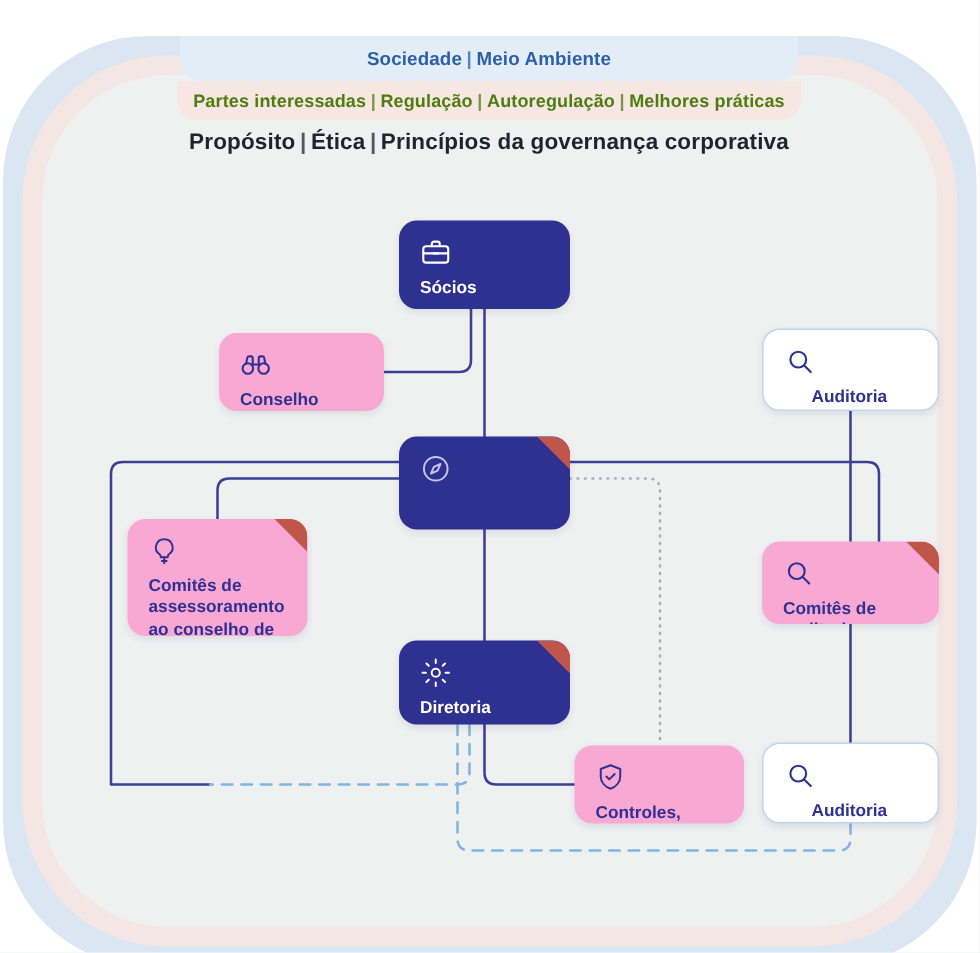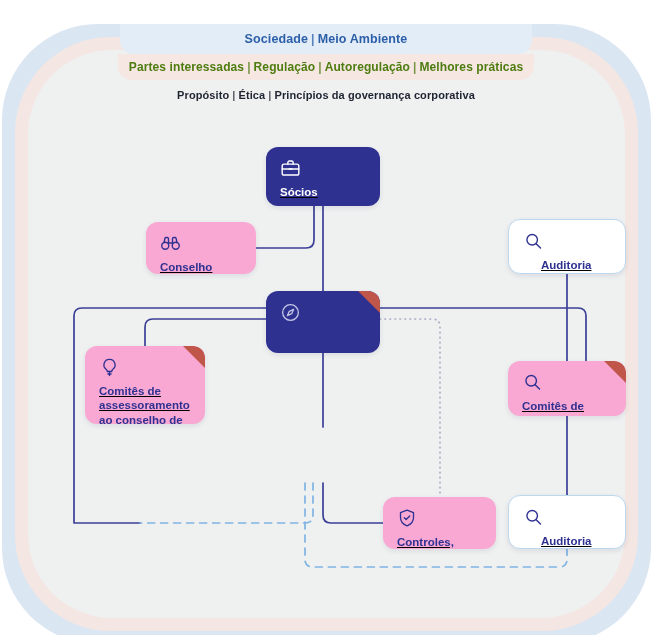--- a/index.html
+++ b/index.html
@@ -25,34 +25,34 @@
     background:#e3edf8;border-radius:0 0 14px 14px;
     color:#2c5fa8;font-size:12.5px;line-height:30px;z-index:6;
   }
   #band-stakeholders{
     left:118px;top:38px;width:416px;height:26px;
     background:#f6e7e3;border-radius:0 0 14px 14px;
     color:#4d7c0f;font-size:12px;line-height:26px;z-index:5;
   }
   #band-principles{
     left:120px;top:66px;width:412px;height:26px;
-    color:#1e2330;font-size:11px;line-height:26px;z-index:5;
+    color:#1e2330;font-size:15px;line-height:26px;z-index:5;
   }
   .sep{opacity:.75;padding:0 3px;}
 
   
   #wires{position:absolute;left:0;top:0;width:653px;height:635px;z-index:10;}
 
   
   .node{
     position:absolute;border-radius:12px;z-index:20;
     box-sizing:border-box;overflow:hidden;
     box-shadow:0 2px 5px rgba(40,50,90,.10);
   }
-  .node .body{position:relative;padding:11px 12px 10px 14px;text-decoration:underline;}
+  .node .body{position:relative;padding:11px 12px 10px 14px;}
   .node .ico{display:block;margin-bottom:5px;height:22px;}
   .node .lbl{font-size:11.5px;font-weight:bold;line-height:1.25;white-space:pre-line;}
 
   .dark{background:#2f3191;}
   .dark .lbl{color:#ffffff;}
   .light{background:#f9a8d4;}
   .light .lbl{color:#2f3191;}
   .white{background:#ffffff;border:1.4px solid #bcd8ef;}
   .white .lbl{color:#2f3191;margin-left:18px;}
 
@@ -208,20 +208,32 @@
         <svg width="21" height="21" viewBox="0 0 24 24" fill="none" stroke="#2f3191" stroke-width="1.6" stroke-linecap="round" stroke-linejoin="round">
           <circle cx="10.5" cy="10" r="6"></circle>
             <path d="M15 14.5 20 19.5"></path>
         </svg>
       </span>
       <div class="lbl">Comitês de
 auditoria</div>
     </div>
   </div>
 
+  <div class="node dark" id="n-diretoria">
+    <span class="corner"></span>
+    <div class="body">
+      <span class="ico">
+        <svg width="21" height="21" viewBox="0 0 24 24" fill="none" stroke="#ffffff" stroke-width="1.5" stroke-linecap="round" stroke-linejoin="round">
+          <circle cx="12" cy="12" r="3.1"></circle>
+          <path d="M12 1.9v2.6M12 19.5v2.6M22.1 12h-2.6M4.5 12H1.9M19.1 4.9l-1.8 1.8M6.7 17.3l-1.8 1.8M19.1 19.1l-1.8-1.8M6.7 6.7 4.9 4.9"></path>
+        </svg>
+      </span>
+      <div class="lbl">Diretoria</div>
+    </div>
+  </div>
 
 
   <div class="node light" id="n-controles">
     <div class="body">
       <span class="ico">
         <svg width="20" height="20" viewBox="0 0 24 24" fill="none" stroke="#2f3191" stroke-width="1.6" stroke-linecap="round" stroke-linejoin="round">
           <path d="M12 2.6 4.2 5.6v5.9c0 4.6 3.3 8.3 7.8 9.9 4.5-1.6 7.8-5.3 7.8-9.9V5.6Z"></path>
           <path d="M8.7 11.6 11 13.9l4.3-4.3"></path>
         </svg>
       </span>

